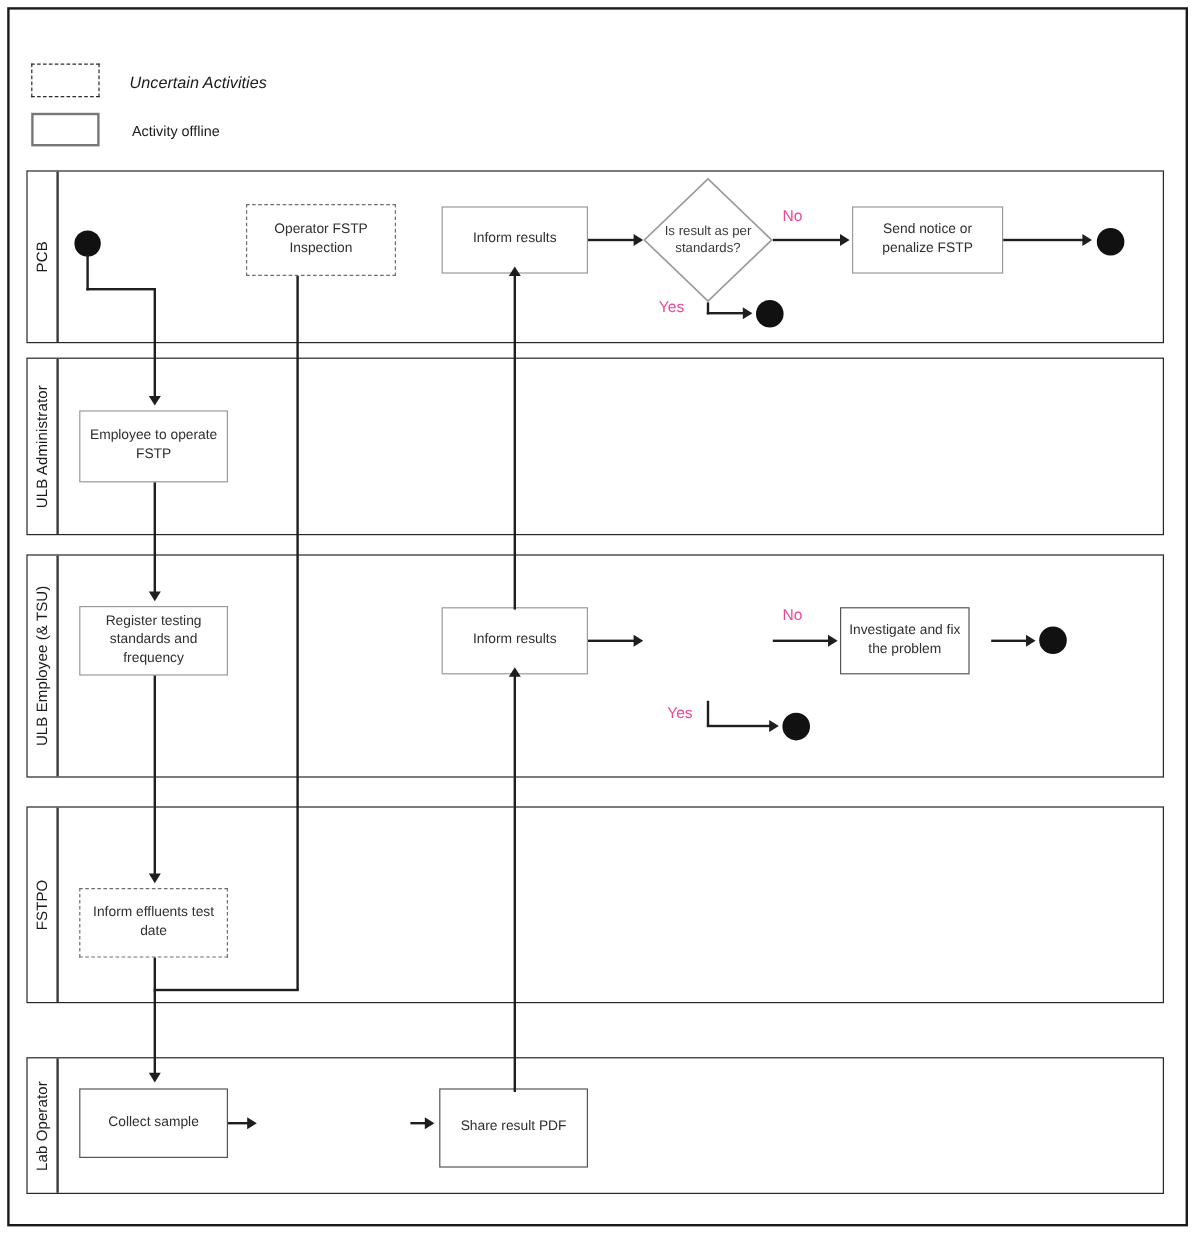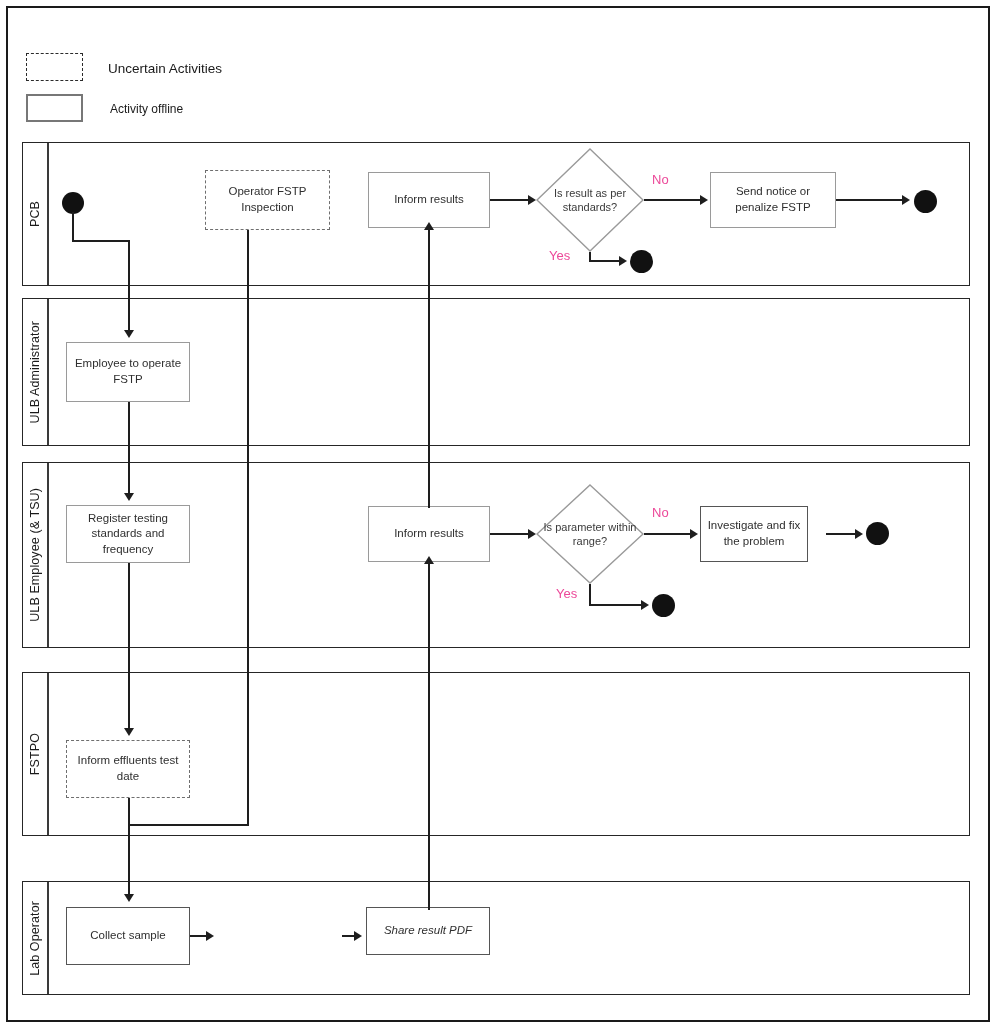--- a/index.html
+++ b/index.html
@@ -47,21 +47,21 @@
   .arrow.up{border-bottom:8px solid #1e1e1e;border-left:5px solid transparent;border-right:5px solid transparent;}
   .flow-label{position:absolute;font-size:13px;font-weight:normal;color:#ec4899;white-space:nowrap;}
 </style>
 </head>
 <body>
 
 <div id="canvas">
   <div class="frame"></div>
 
   <div class="legend-swatch dashed" style="left:26px;top:53px;width:57px;height:28px;"></div>
-  <div class="legend-label" style="left:108px;top:61px;font-size:13.5px;">Uncertain Activities</div>
+  <div class="legend-label" style="left:108px;top:61px;font-size:13.5px;font-style:italic;">Uncertain Activities</div>
 
   <div class="legend-swatch solid" style="left:26px;top:94px;width:57px;height:28px;"></div>
   <div class="legend-label" style="left:110px;top:102px;font-size:12px;">Activity offline</div>
 
   <div class="lane" style="left:22px;top:142px;width:948px;height:144px;">
     <div class="lane-header">
       <span class="lane-title">PCB</span>
     </div>
   </div>
 
@@ -112,26 +112,20 @@
   <div class="lane" style="left:22px;top:462px;width:948px;height:186px;">
     <div class="lane-header">
       <span class="lane-title">ULB Employee (&amp; TSU)</span>
     </div>
   </div>
 
   <div class="task solid-grey" style="left:66px;top:505px;width:124px;height:58px;">Register testing standards and frequency</div>
 
   <div class="task solid-grey" style="left:368px;top:506px;width:122px;height:56px;">Inform results</div>
 
-  <div class="gw" style="left:536px;top:484px;width:108px;height:100px;">
-    <svg class="dia" viewBox="0 0 108 100" preserveAspectRatio="none">
-      <polygon points="54,1 107,50 54,99 1,50" fill="#ffffff" stroke="#9a9a9a" stroke-width="1.4"></polygon>
-    </svg>
-    <div class="txt">Is parameter within range?</div>
-  </div>
 
   <div class="task solid-dark" style="left:700px;top:506px;width:108px;height:56px;">Investigate and fix the problem</div>
 
   <div class="event" style="left:866px;top:522px;width:23px;height:23px;"></div>
   <div class="event" style="left:652px;top:594px;width:23px;height:23px;"></div>
 
   <div class="ln h" style="left:490px;top:533px;width:40px;"></div>
   <div class="arrow right" style="left:528px;top:529px;"></div>
 
   <div class="ln h" style="left:644px;top:533px;width:48px;"></div>
@@ -154,21 +148,21 @@
 
   <div class="task dashed" style="left:66px;top:740px;width:124px;height:58px;">Inform effluents test date</div>
 
   <div class="lane" style="left:22px;top:881px;width:948px;height:114px;">
     <div class="lane-header">
       <span class="lane-title">Lab Operator</span>
     </div>
   </div>
 
   <div class="task solid-dark" style="left:66px;top:907px;width:124px;height:58px;">Collect sample</div>
-  <div class="task solid-dark" style="left:366px;top:907px;width:124px;height:48px;font-style:italic;">Share result PDF</div>
+  <div class="task solid-dark" style="left:366px;top:907px;width:124px;height:66px;">Share result PDF</div>
 
   <div class="ln h" style="left:190px;top:935px;width:18px;"></div>
   <div class="arrow right" style="left:206px;top:931px;"></div>
   <div class="ln h" style="left:342px;top:935px;width:14px;"></div>
   <div class="arrow right" style="left:354px;top:931px;"></div>
 
   <div class="ln v" style="left:128px;top:240px;height:92px;"></div>
   <div class="arrow down" style="left:124px;top:330px;"></div>
 
   <div class="ln v" style="left:128px;top:402px;height:92px;"></div>

